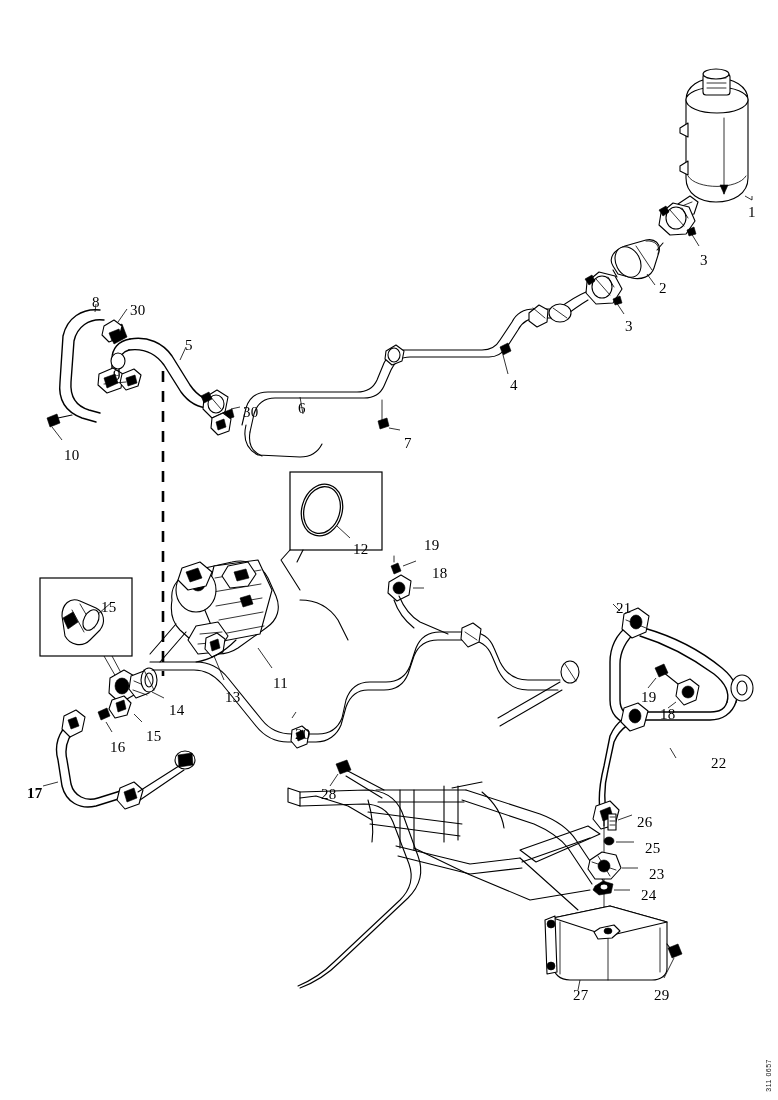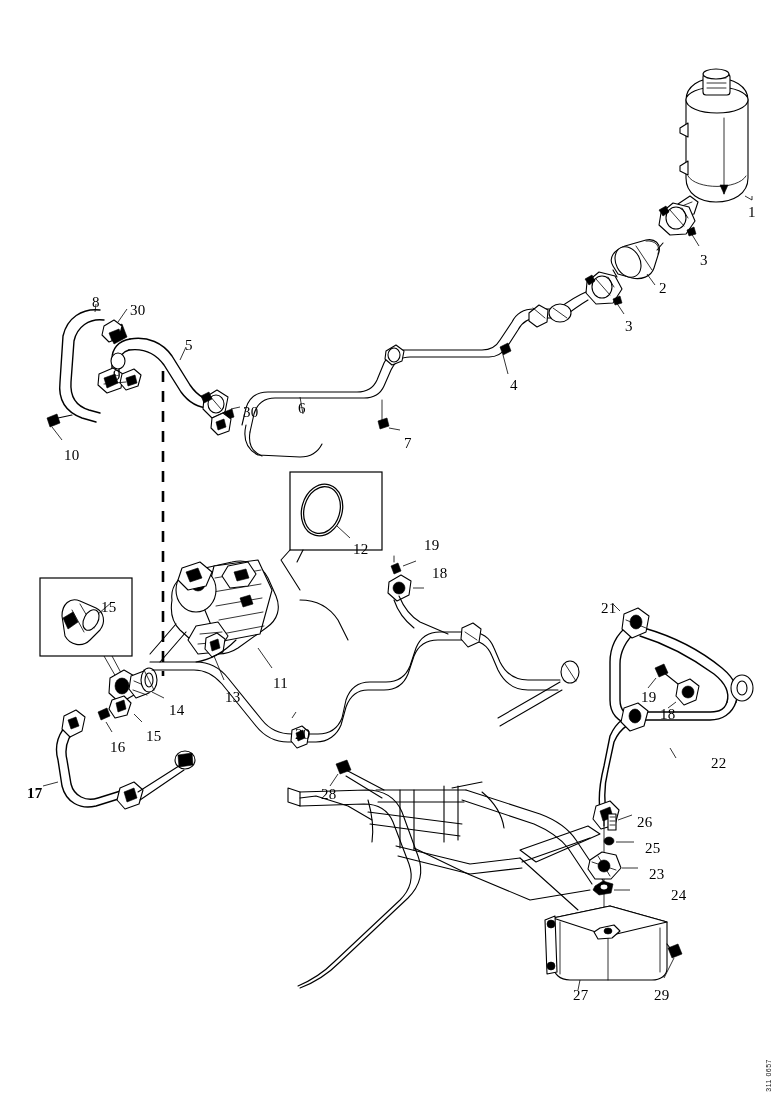--- a/index.html
+++ b/index.html
@@ -479,24 +479,24 @@
       <div class="callnum" style="left: 169px; top: 703px;">14</div>
       <div class="callnum" style="left: 101px; top: 600px;">15</div>
       <div class="callnum" style="left: 146px; top: 729px;">15</div>
       <div class="callnum" style="left: 110px; top: 740px;">16</div>
       <div class="callnum" style="left: 27px; top: 786px; font-weight: bold;">17</div>
       <div class="callnum" style="left: 432px; top: 566px;">18</div>
       <div class="callnum" style="left: 660px; top: 707px;">18</div>
       <div class="callnum" style="left: 424px; top: 538px;">19</div>
       <div class="callnum" style="left: 641px; top: 690px;">19</div>
       <div class="callnum" style="left: 295px; top: 727px; text-align: center;">20</div>
-      <div class="callnum" style="left: 601px; top: 601px;">21</div>
+      <div class="callnum" style="left: 616px; top: 601px;">21</div>
       <div class="callnum" style="left: 672px; top: 756px; margin-left: 39px;">22</div>
       <div class="callnum" style="left: 649px; top: 867px;">23</div>
-      <div class="callnum" style="left: 641px; top: 888px; margin-left: 30px;">24</div>
+      <div class="callnum" style="left: 641px; top: 888px;">24</div>
       <div class="callnum" style="left: 645px; top: 841px;">25</div>
       <div class="callnum" style="left: 637px; top: 815px;">26</div>
       <div class="callnum" style="left: 573px; top: 988px;">27</div>
       <div class="callnum" style="left: 321px; top: 787px;">28</div>
       <div class="callnum" style="left: 654px; top: 988px;">29</div>
       <div class="callnum" style="left: 130px; top: 303px;">30</div>
       <div class="callnum" style="left: 243px; top: 405px;">30</div>
     </div>
 
 <div class="wm">311 0657</div>

